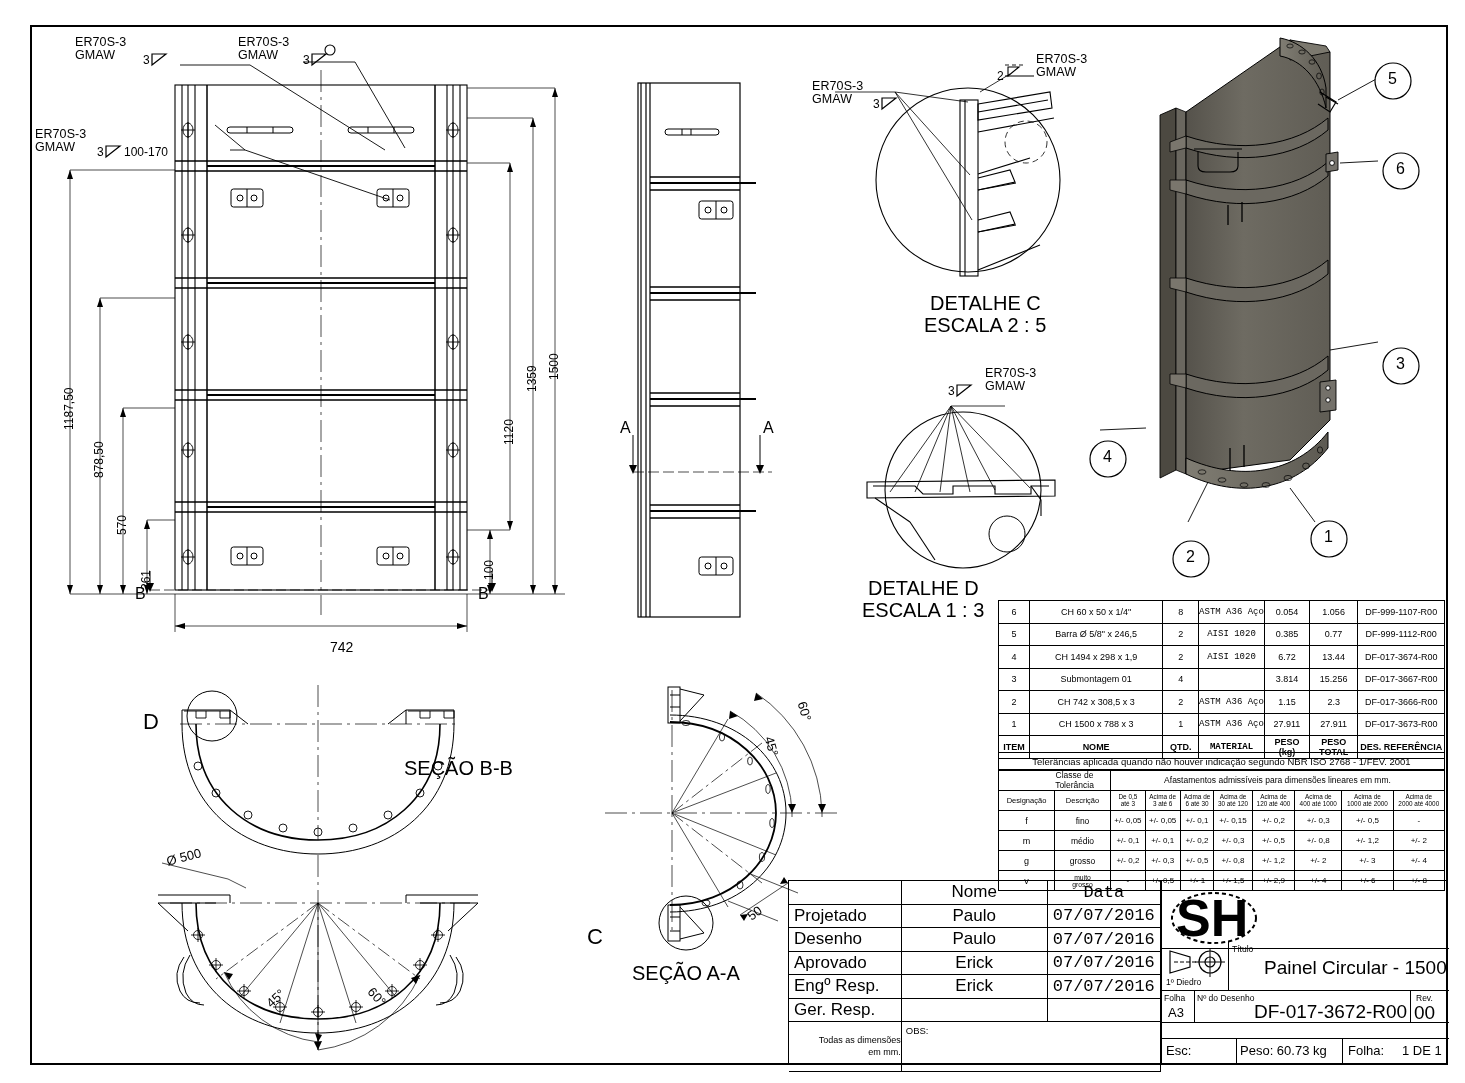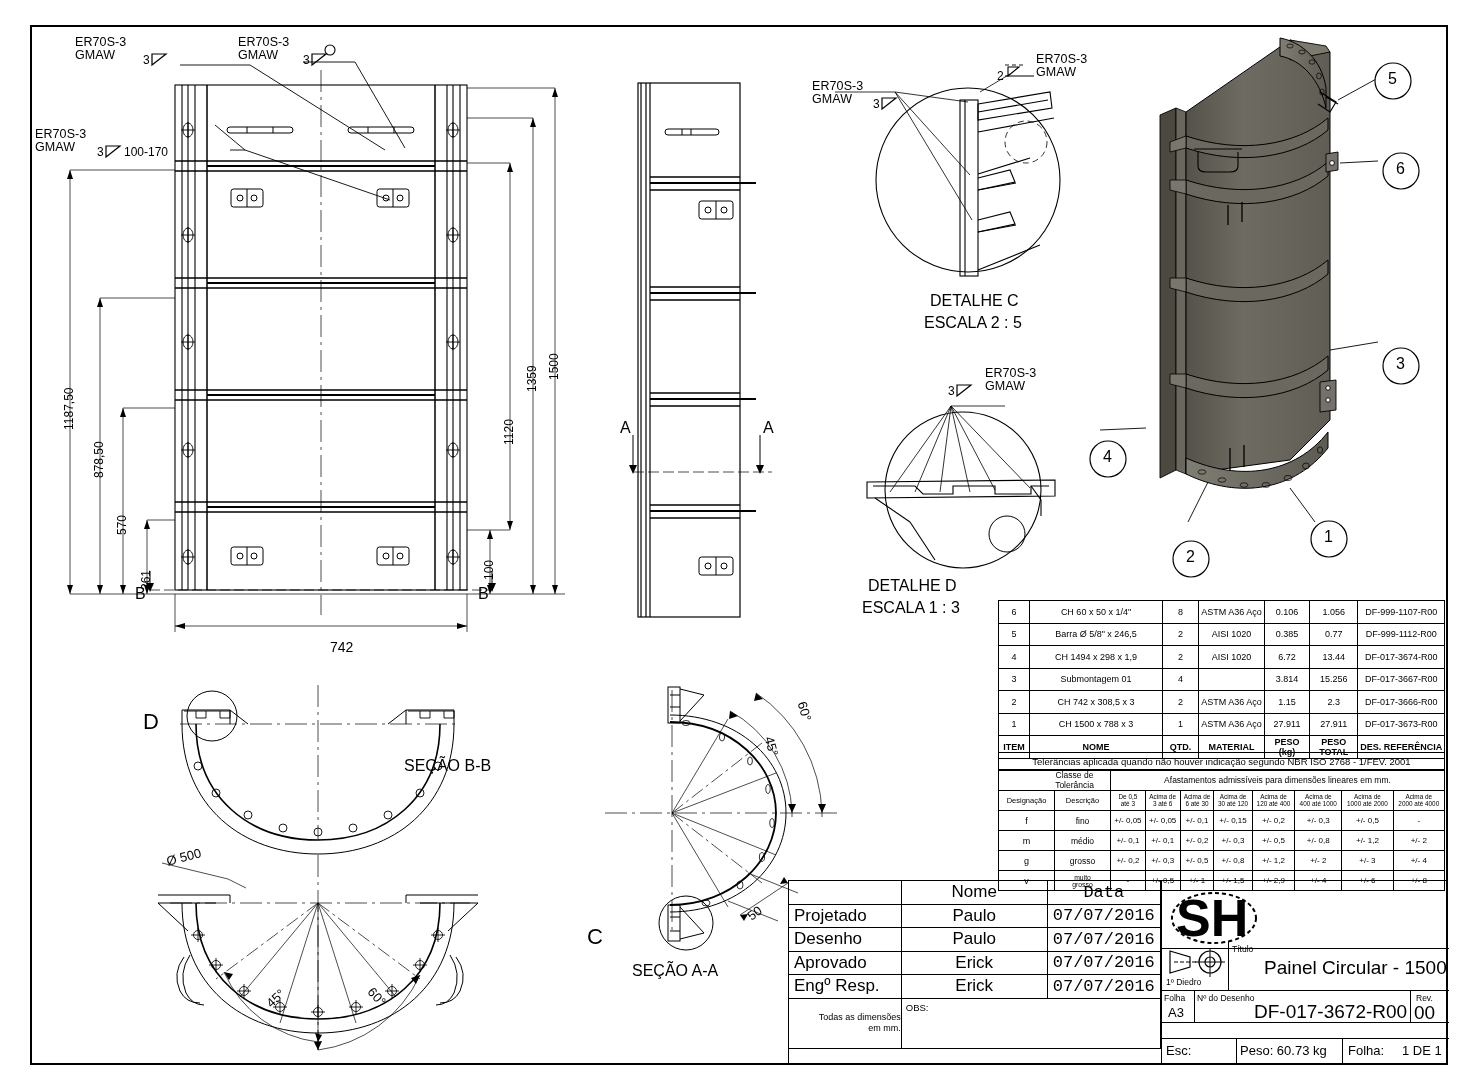--- a/index.html
+++ b/index.html
@@ -6,33 +6,33 @@
   body{width:1465px;height:1083px;position:relative;overflow:hidden;
        font-family:"Liberation Sans","DejaVu Sans",sans-serif;color:#000;}
   .sheet{position:absolute;left:0;top:0;width:1465px;height:1083px;}
   .frame{position:absolute;left:30px;top:25px;width:1418px;height:1040px;border:2px solid #000;box-sizing:border-box;}
   svg{display:block;overflow:visible;}
   .abs{position:absolute;}
   .txt{position:absolute;white-space:pre;line-height:1.05;}
   .wld{font-size:12.5px;letter-spacing:.1px;}
   .dim{font-size:12px;}
   .dimv{font-size:12px;transform-origin:0 0;transform:rotate(-90deg);}
-  .vtitle{font-size:16px;}
+  .vtitle{font-size:20px;}
   .secmark{font-size:16px;}
   .bigmark{font-size:22px;}
 
   
   table{border-collapse:collapse;position:absolute;}
   table td,table th{border:1px solid #000;padding:0;text-align:center;vertical-align:middle;font-weight:normal;}
 
   #bom{left:998px;top:600px;width:447px;font-size:9px;}
   #bom td{height:21.5px;}
   #bom tr.hdr td{font-weight:bold;font-size:9px;}
   .c-item{width:32px;}.c-nome{width:150px;}.c-qtd{width:38px;}
-  .c-mat{width:70px;}.c-peso{width:48px;}.c-pt{width:52px;}.c-ref{width:92px;}
+  .c-mat{width:70px;font-family:Liberation Mono, monospace;}.c-peso{width:48px;}.c-pt{width:52px;}.c-ref{width:92px;}
 
   #tolnote{left:998px;top:752px;width:447px;font-size:9.5px;}
   #tolnote td{height:17px;}
   #tol{left:998px;top:769px;width:447px;font-size:8px;}
   #tol td{height:19px;}
   #tol td.lbl{width:55px;}
   #tol td.sub{font-size:6.4px;line-height:1.08;}
 
   
   #tblk{position:absolute;left:788px;top:880px;width:660px;height:185px;border:1.6px solid #000;box-sizing:border-box;}
@@ -743,21 +743,21 @@
   <div class="txt bigmark" style="left:587px;top:925px;">C</div>
   <div class="txt vtitle" style="left:632px;top:963px;">SEÇÃO A-A</div>
 
   <table id="bom">
     <tbody id="bom-body">
         <tr>
           <td class="c-item">6</td>
           <td class="c-nome">CH 60 x 50 x 1/4"</td>
           <td class="c-qtd">8</td>
           <td class="c-mat">ASTM A36 Aço</td>
-          <td class="c-peso">0.106</td>
+          <td class="c-peso">0.054</td>
           <td class="c-pt">1.056</td>
           <td class="c-ref">DF-999-1107-R00</td>
         </tr>
         <tr>
           <td class="c-item">5</td>
           <td class="c-nome">Barra Ø 5/8" x 246,5</td>
           <td class="c-qtd">2</td>
           <td class="c-mat">AISI 1020</td>
           <td class="c-peso">0.385</td>
           <td class="c-pt">0.77</td>
@@ -915,20 +915,25 @@
               <td class="tcol1">Aprovado</td>
               <td class="tcol2">Erick</td>
               <td class="tcol3">07/07/2016</td>
             </tr>
             <tr>
               <td class="tcol1">Engº Resp.</td>
               <td class="tcol2">Erick</td>
               <td class="tcol3">07/07/2016</td>
             </tr>
             <tr>
+              <td class="tcol1">Ger. Resp.</td>
+              <td class="tcol2"></td>
+              <td class="tcol3"></td>
+            </tr>
+            <tr>
               <td class="tcol1 notecell" style="height: 46px; text-align: right;">Todas as dimensões<br>em mm.</td>
               <td class="obscell" colspan="2" style="height: 46px;">OBS:</td>
             </tr>
           </tbody>
       </table>
     </div>
 
     <div id="tbRight">
 
       <div class="logo-wrap">

